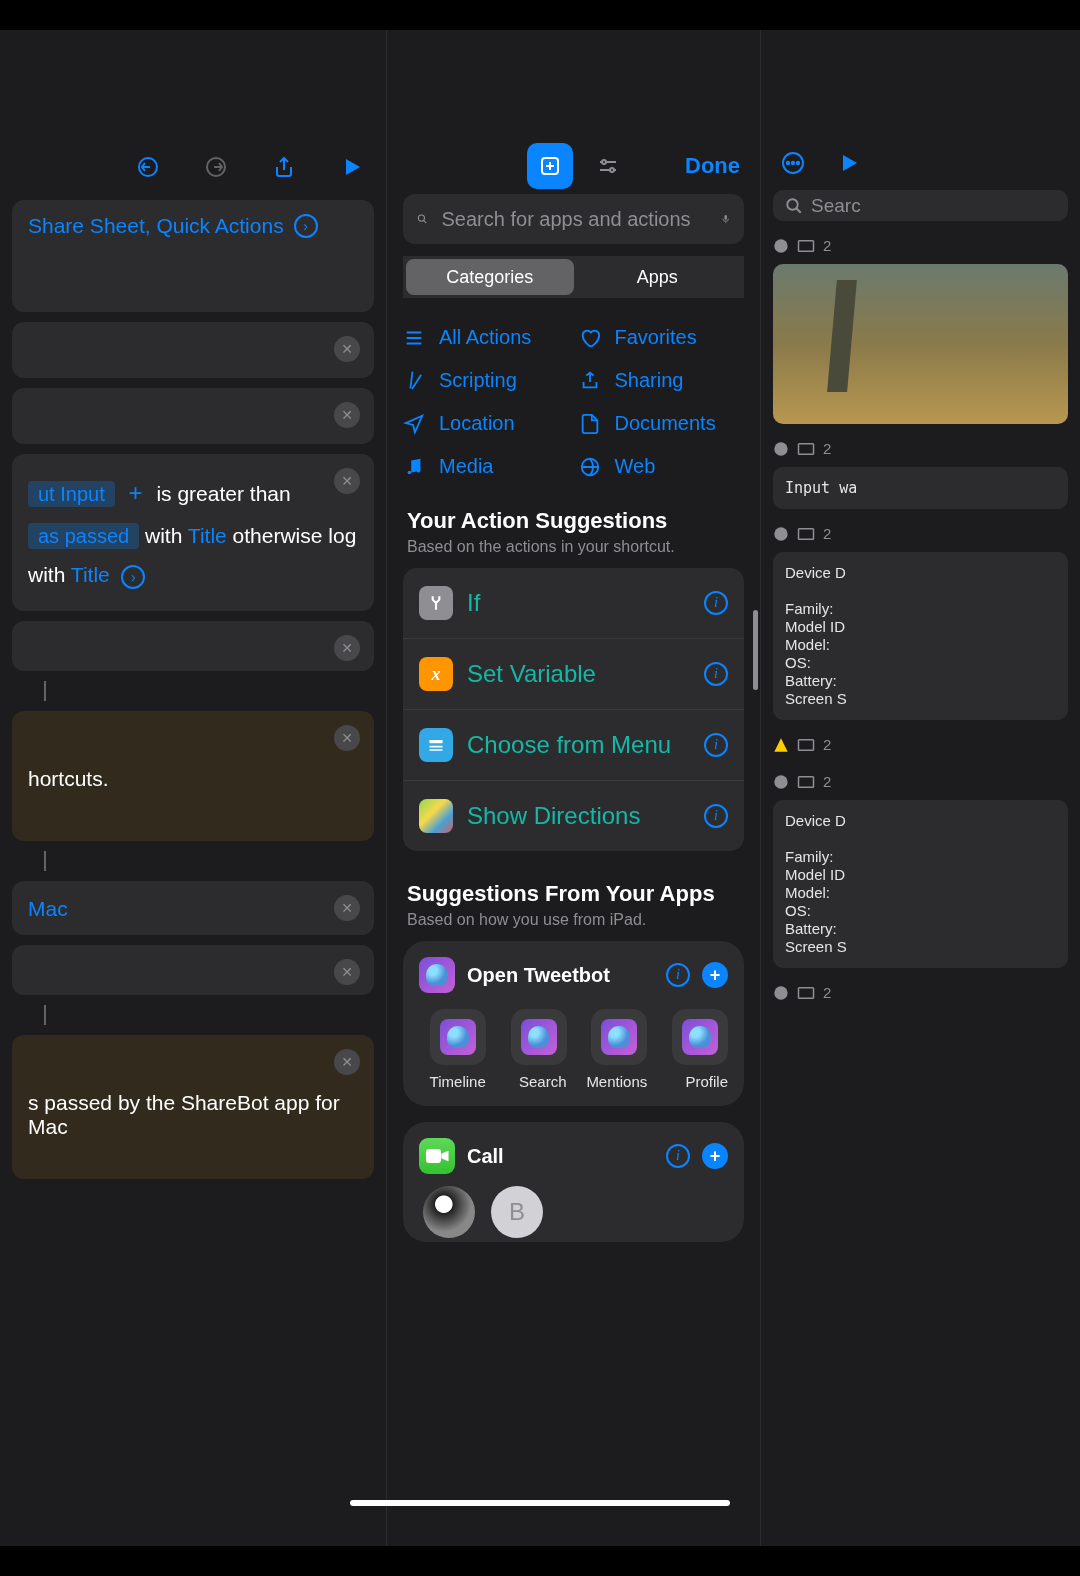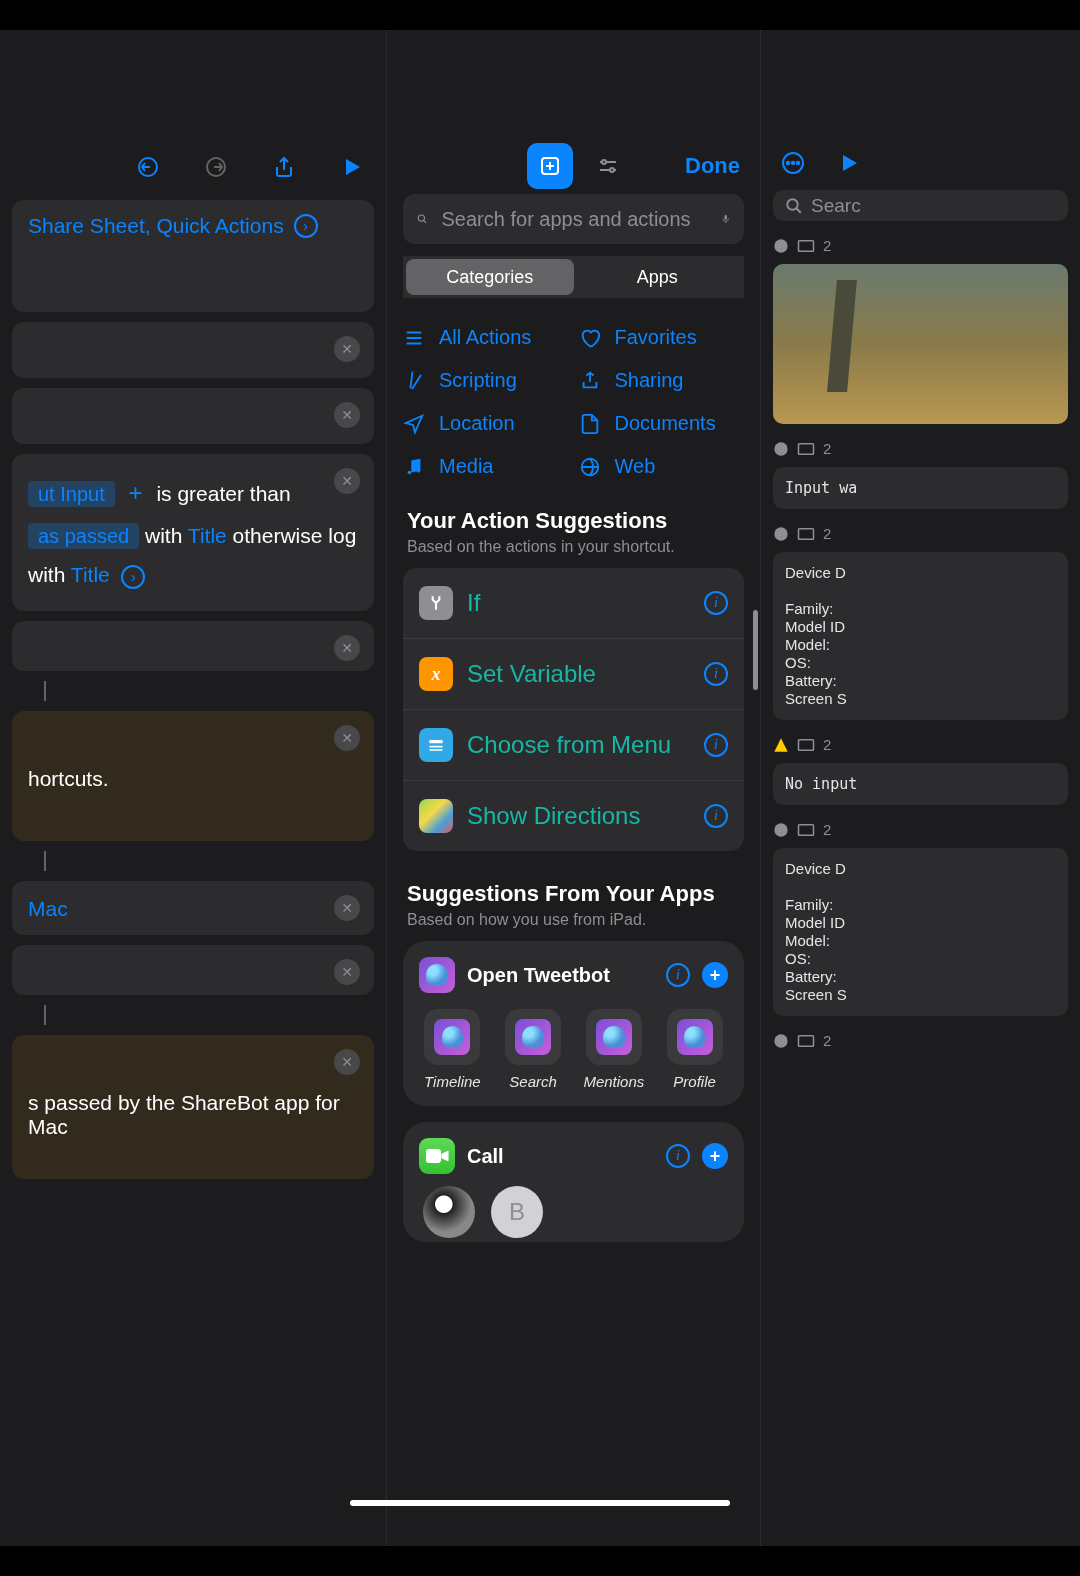--- a/index.html
+++ b/index.html
@@ -63,21 +63,21 @@
 .action-icon { width: 34px; height: 34px; border-radius: 8px; display: flex; align-items: center; justify-content: center; font-size: 18px; font-weight: bold; flex-shrink: 0; }
 .action-label { font-size: 24px; flex: 1; color: #14b8a6; }
 .info-icon { width: 24px; height: 24px; border: 2px solid #0a84ff; border-radius: 50%; display: flex; align-items: center; justify-content: center; color: #0a84ff; font-size: 14px; font-style: italic; font-family: serif; flex-shrink: 0; }
 
 .app-card { background: #2c2c2e; margin: 0 16px 16px 16px; border-radius: 23px; padding: 16px; }
 .app-card-head { display: flex; align-items: center; gap: 12px; margin-bottom: 16px; }
 .app-icon-sm { width: 36px; height: 36px; border-radius: 9px; flex-shrink: 0; }
 .app-title { font-size: 20px; font-weight: 600; flex: 1; }
 .plus-btn { width: 26px; height: 26px; border-radius: 50%; background: #0a84ff; display: flex; align-items: center; justify-content: center; color: #fff; font-size: 18px; font-weight: 600; flex-shrink: 0; }
 .app-sub-grid { display: grid; grid-template-columns: repeat(4, 1fr); gap: 14px; }
-.app-sub { display: flex; flex-direction: column; align-items: center; gap: 8px; font-style: italic; }
+.app-sub { display: flex; flex-direction: column; align-items: flex-end; gap: 8px; }
 .app-sub-icon { width: 56px; height: 56px; border-radius: 14px; background: #3a3a3c; display: flex; align-items: center; justify-content: center; }
 .app-sub-icon-inner { width: 36px; height: 36px; border-radius: 8px; }
 .app-sub-label { font-size: 15px; color: #e5e5e7; text-align: center; }
 
 
 .right-toolbar { position: absolute; top: 108px; left: 0; right: 0; display: flex; align-items: center; padding: 0 18px; gap: 28px; height: 50px; }
 .right-search { margin: 16px 12px 8px 12px; background: #2c2c2e; border-radius: 10px; height: 31px; display: flex; align-items: center; padding: 0 12px; gap: 8px; }
 .right-search input { background: transparent; border: none; outline: none; color: #fff; font-size: 19px; flex: 1; }
 .right-search input::placeholder { color: #8e8e93; }
 
@@ -449,21 +449,20 @@
         <div class="r-entry">
           <div class="r-entry-head">
             <svg width="16" height="16" viewBox="0 0 24 24" fill="#ffcc00">
                 <path d="M12 2L2 22h20L12 2z"></path>
               </svg>
             <svg width="18" height="14" viewBox="0 0 24 18" fill="none" stroke="#8e8e93" stroke-width="2">
                 <rect x="2" y="2" width="20" height="14" rx="1"></rect>
               </svg>
             <span>2</span>
           </div>
-          <div class="r-entry-body">No input</div>
         </div>
 
         <div class="r-entry">
           <div class="r-entry-head">
             <svg width="16" height="16" viewBox="0 0 24 24" fill="#8e8e93">
                 <circle cx="12" cy="12" r="10"></circle>
               </svg>
             <svg width="18" height="14" viewBox="0 0 24 18" fill="none" stroke="#8e8e93" stroke-width="2">
                 <rect x="2" y="2" width="20" height="14" rx="1"></rect>
               </svg>

